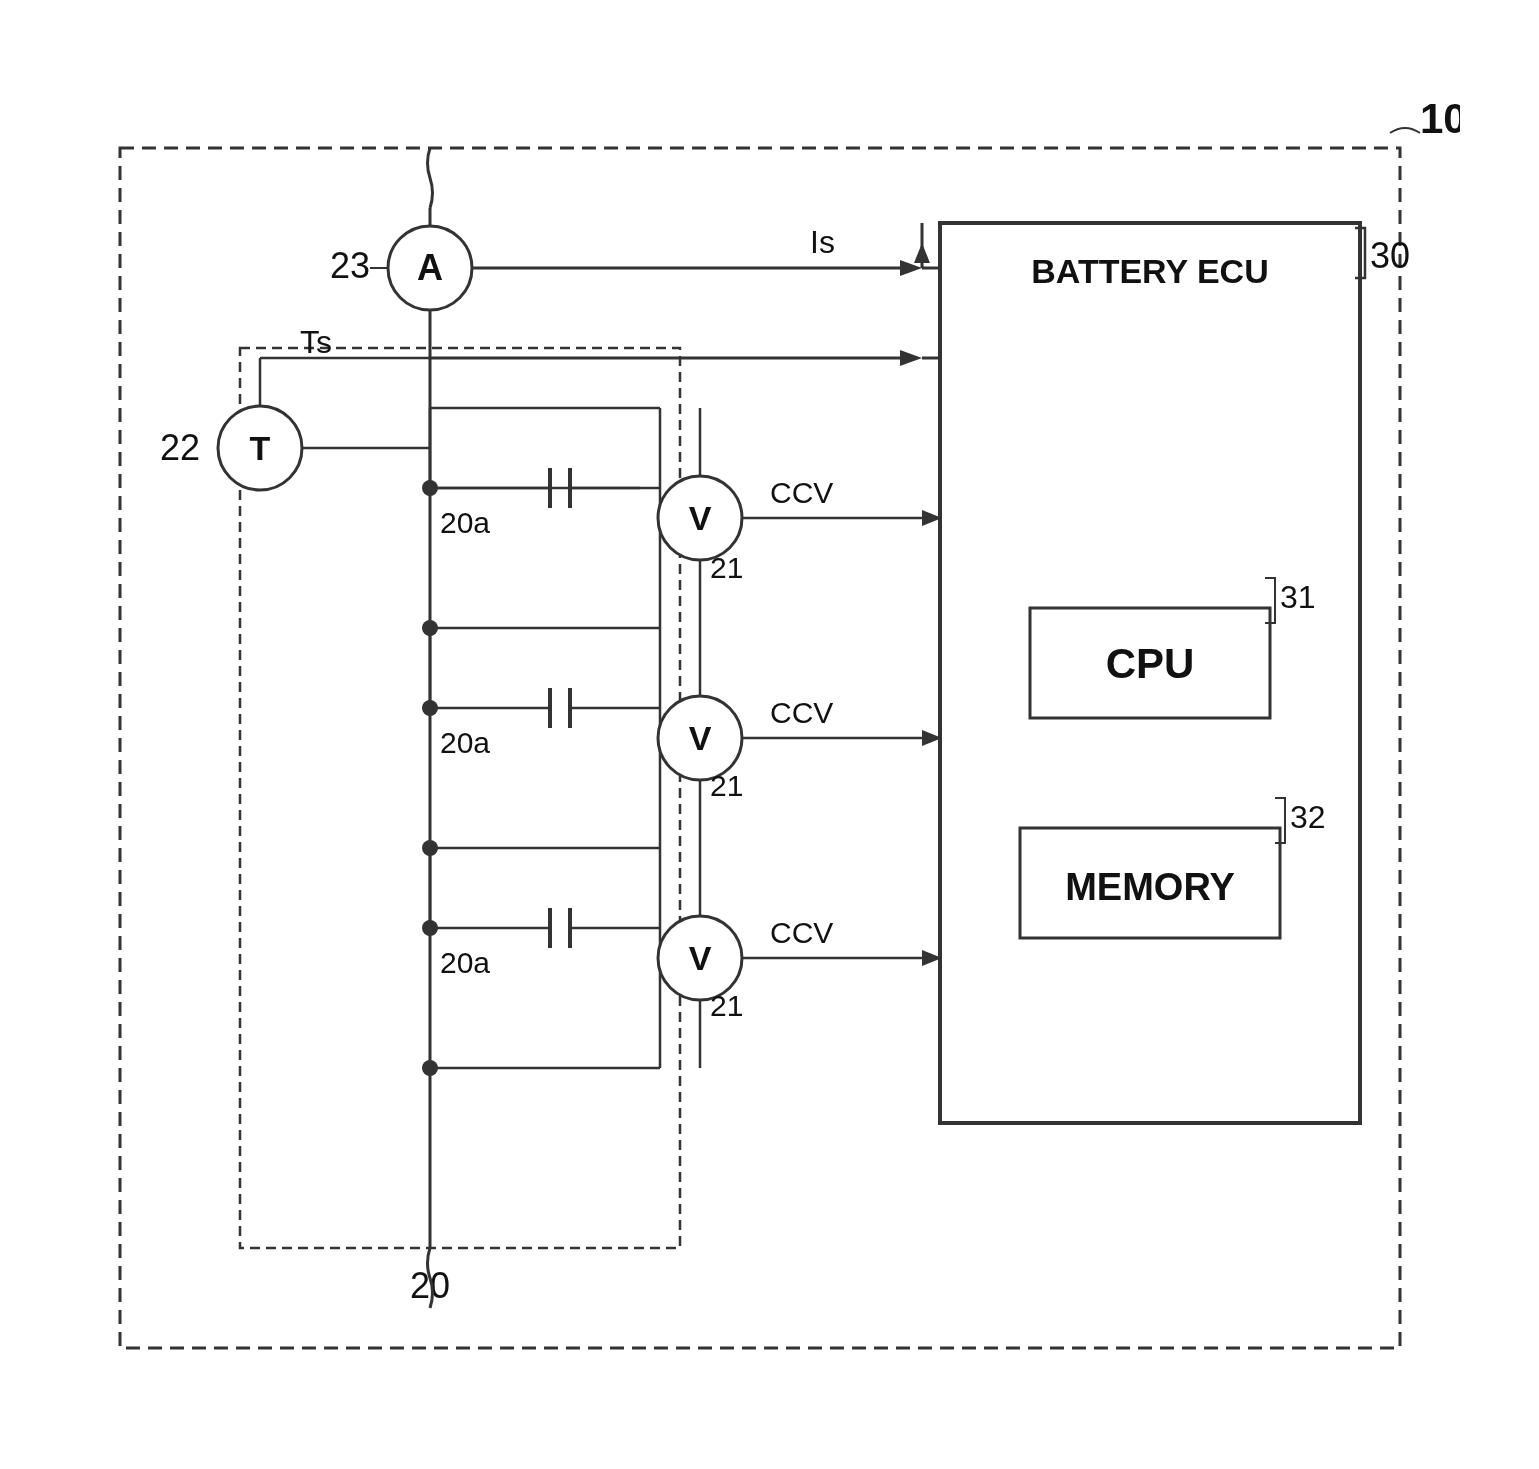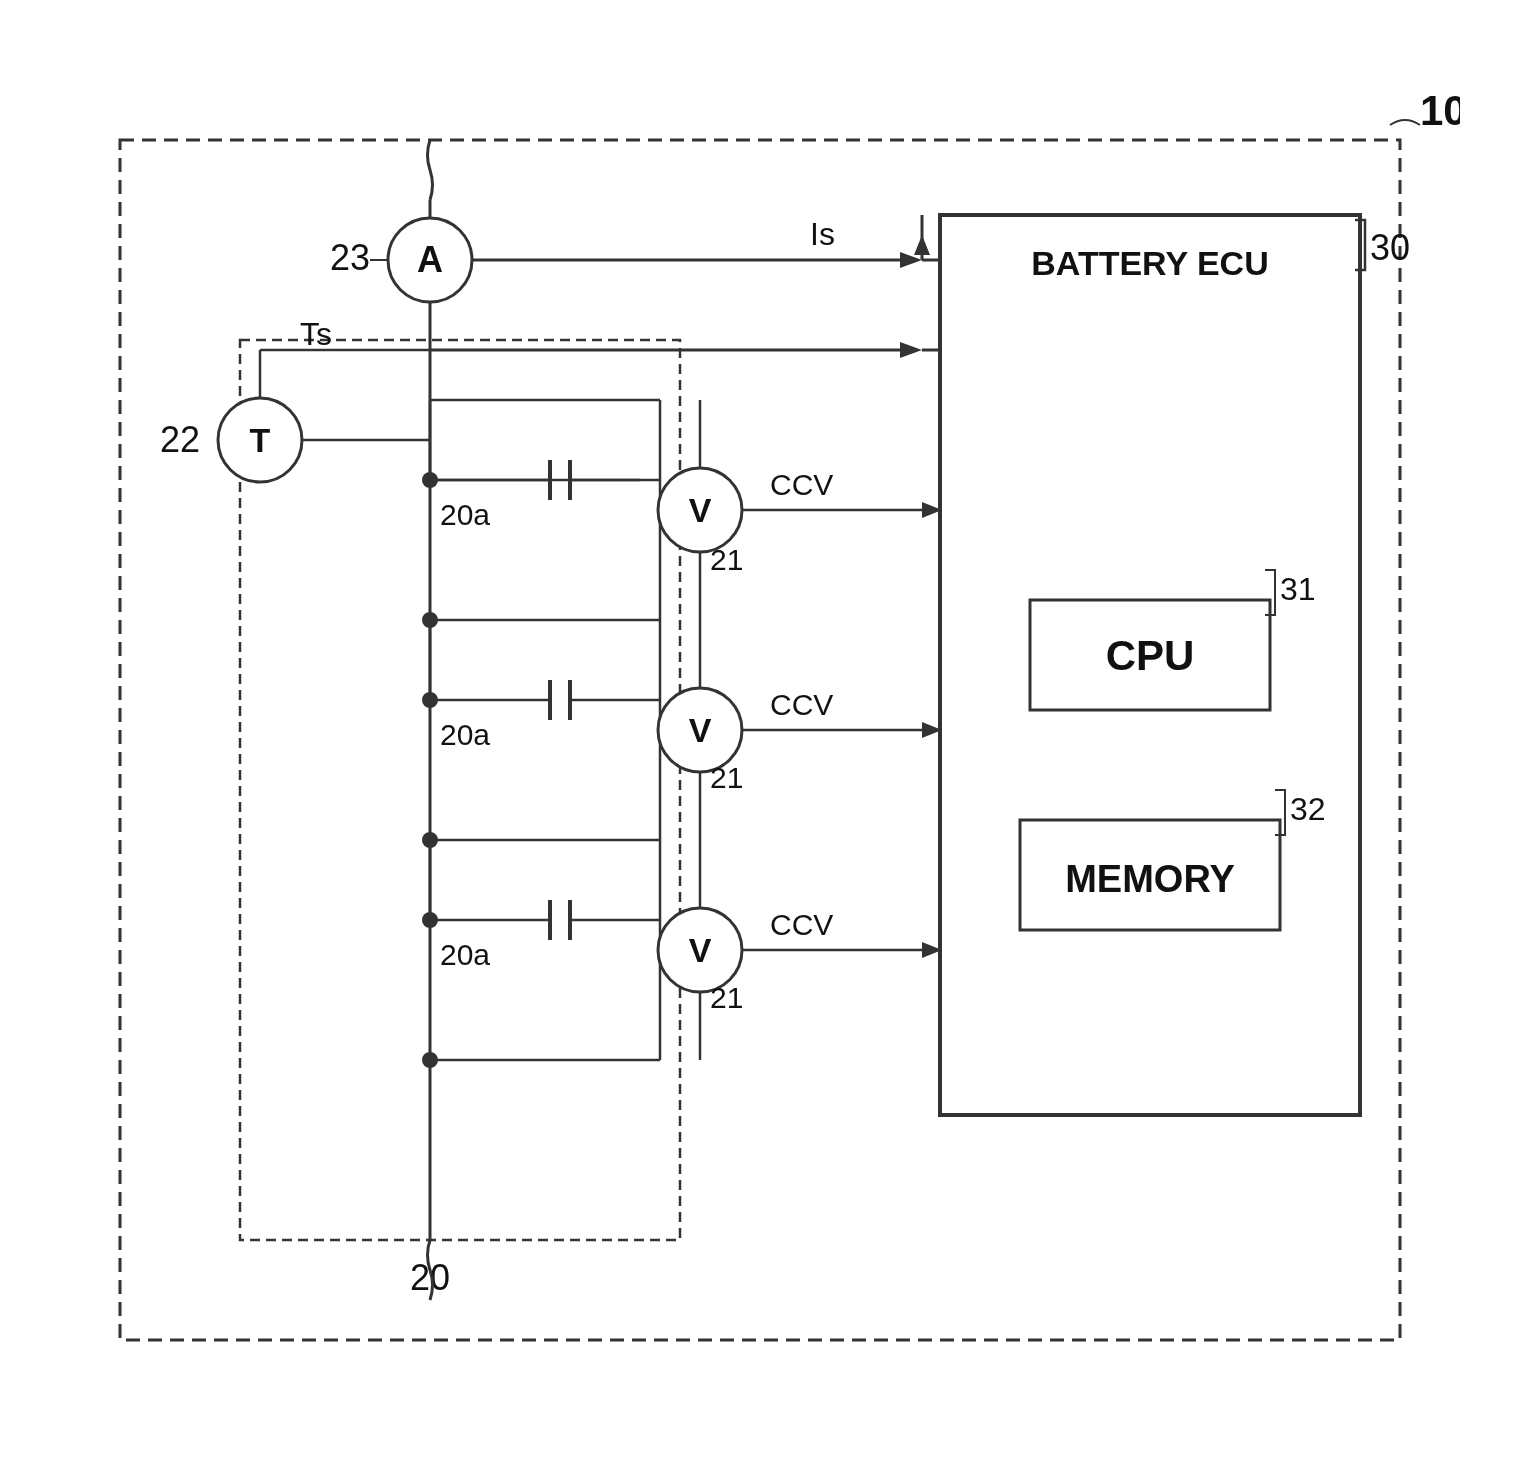--- a/index.html
+++ b/index.html
@@ -6,21 +6,21 @@
     body {
       background: #fff;
       width: 1539px;
       height: 1469px;
       font-family: Arial, sans-serif;
       position: relative;
       overflow: hidden;
     }
     .diagram-container {
       position: absolute;
-      top: 60px;
+      top: 68px;
       left: 60px;
       width: 1400px;
       height: 1340px;
     }
     svg {
       width: 100%;
       height: 100%;
     }
   </style>
 </head>

